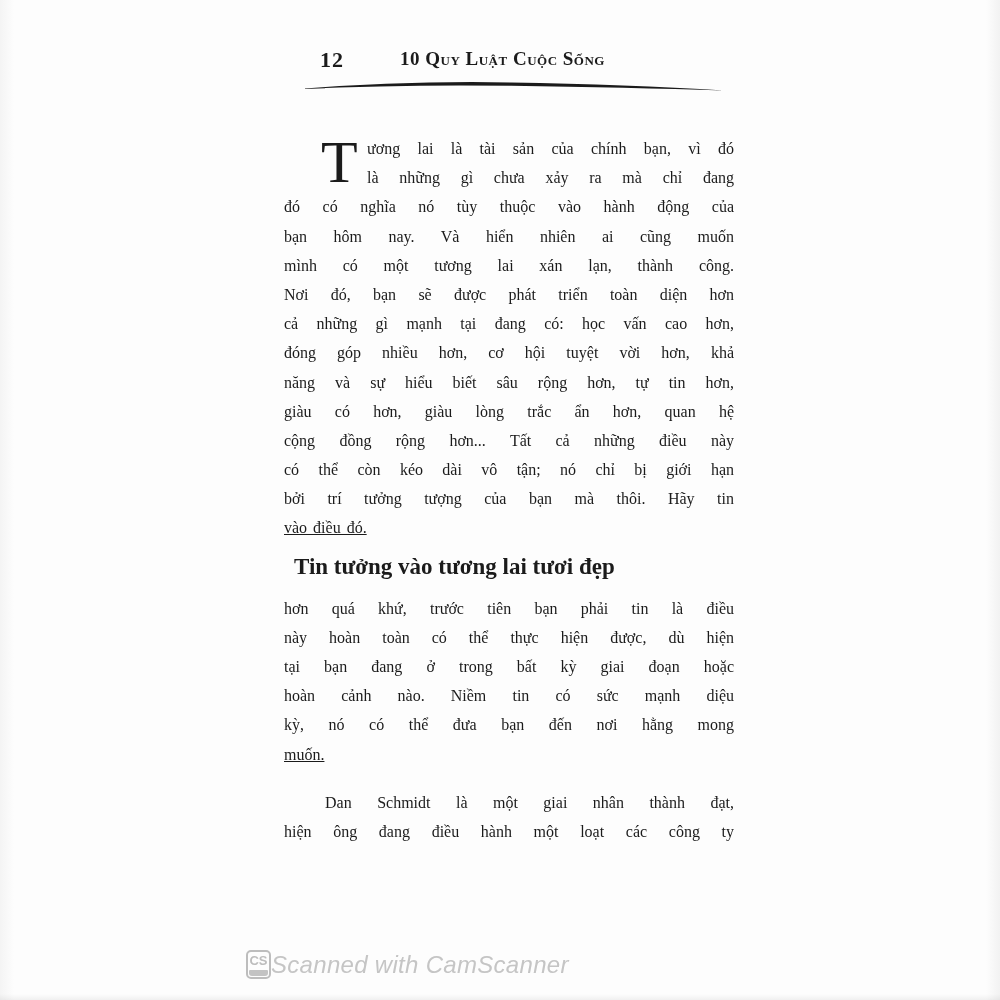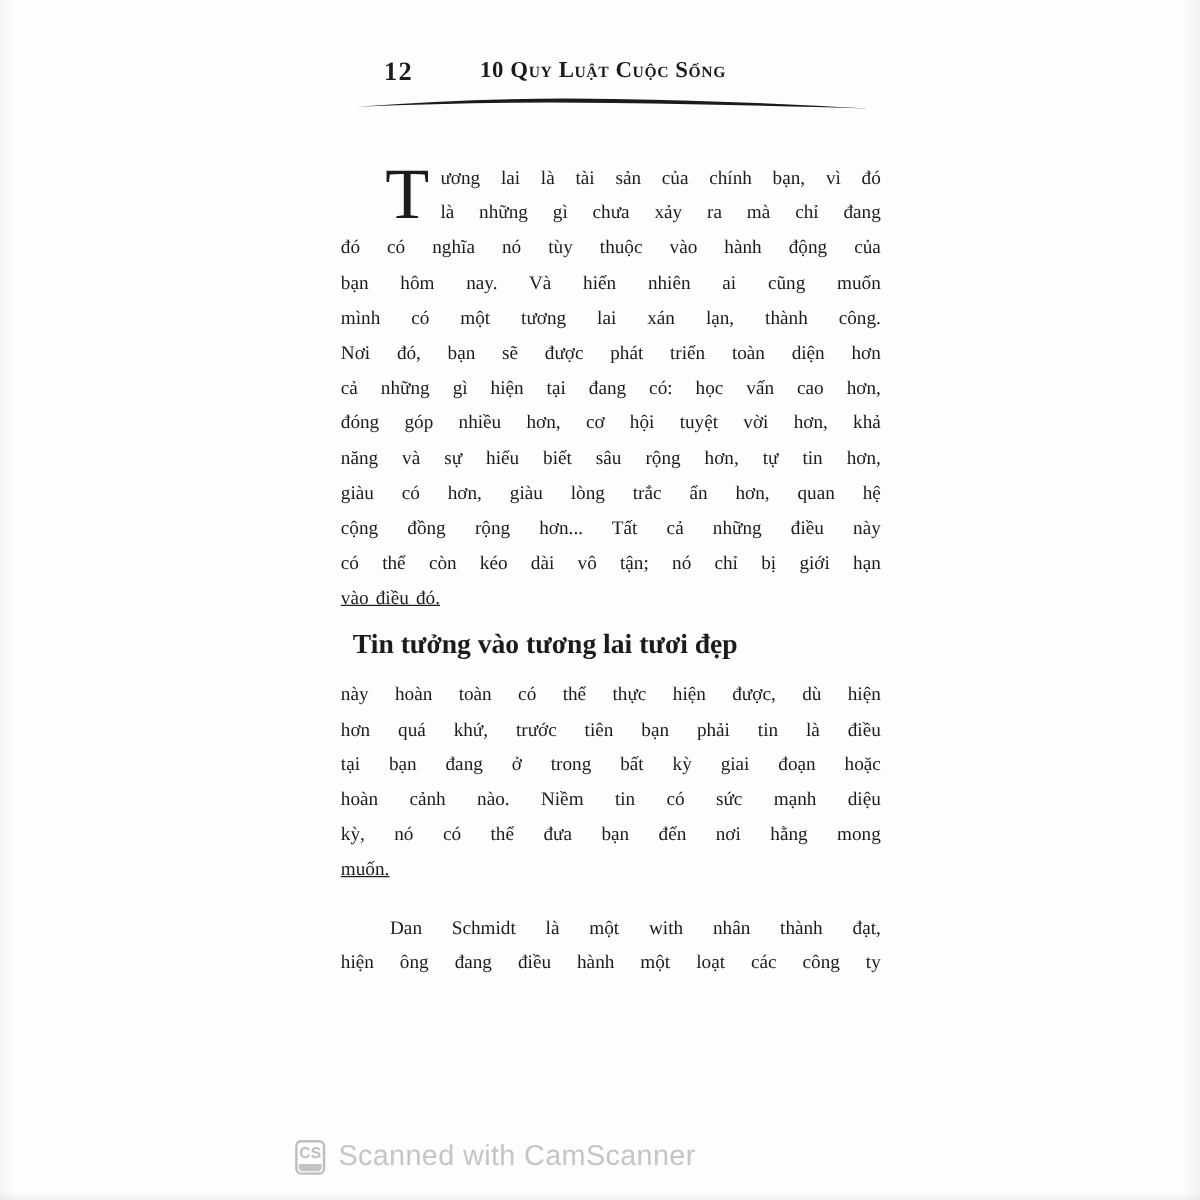--- a/index.html
+++ b/index.html
@@ -101,22 +101,21 @@
   .para.spaced {
     margin-top: 19px;
   }
 
   
   .watermark {
     position: absolute;
     left: 246px;
     top: 950px;
     display: flex;
-    align-items: flex-start;
-    gap: 11px;
+    align-items: flex-end;
   }
   .cs-logo {
     width: 25px;
     height: 29px;
     border: 2px solid #bdbdbd;
     border-radius: 5px;
     box-sizing: border-box;
     position: relative;
     background: #fdfdfd;
   }
@@ -140,20 +139,21 @@
     height: 6px;
     background: #c3c3c3;
     border-radius: 1px 1px 3px 3px;
   }
   .watermark-text {
     font-family: "Liberation Sans", sans-serif;
     font-size: 24px;
     color: #c5c5c5;
     letter-spacing: 0.3px;
     white-space: nowrap;
+    font-style: italic;
   }
 
   
   .bottom-shade {
     position: absolute;
     left: 0;
     bottom: 0;
     width: 100%;
     height: 6px;
     background: linear-gradient(180deg, rgba(0,0,0,0), rgba(0,0,0,0.05));
@@ -173,39 +173,40 @@
 
 <div class="text-column">
     <div class="para">
       <span class="dropcap">T</span>
       <div class="line dc-indent">ương lai là tài sản của chính bạn, vì đó</div>
       <div class="line dc-indent">là những gì chưa xảy ra mà chỉ đang</div>
       <div class="line">đó có nghĩa nó tùy thuộc vào hành động của</div>
       <div class="line">bạn hôm nay. Và hiển nhiên ai cũng muốn</div>
       <div class="line">mình có một tương lai xán lạn, thành công.</div>
       <div class="line">Nơi đó, bạn sẽ được phát triển toàn diện hơn</div>
-      <div class="line">cả những gì hiện tại đang có: học vấn cao hơn,</div>
+      <div class="line">cả những gì mạnh tại đang có: học vấn cao hơn,</div>
       <div class="line">đóng góp nhiều hơn, cơ hội tuyệt vời hơn, khả</div>
       <div class="line">năng và sự hiểu biết sâu rộng hơn, tự tin hơn,</div>
       <div class="line">giàu có hơn, giàu lòng trắc ẩn hơn, quan hệ</div>
       <div class="line">cộng đồng rộng hơn... Tất cả những điều này</div>
       <div class="line">có thể còn kéo dài vô tận; nó chỉ bị giới hạn</div>
+      <div class="line">bởi trí tưởng tượng của bạn mà thôi. Hãy tin</div>
       <div class="line last">vào điều đó.</div>
     </div>
     <h2 class="section-heading">Tin tưởng vào tương lai tươi đẹp</h2>
     <div class="para">
+      <div class="line">hơn quá khứ, trước tiên bạn phải tin là điều</div>
       <div class="line">này hoàn toàn có thể thực hiện được, dù hiện</div>
-      <div class="line">hơn quá khứ, trước tiên bạn phải tin là điều</div>
       <div class="line">tại bạn đang ở trong bất kỳ giai đoạn hoặc</div>
       <div class="line">hoàn cảnh nào. Niềm tin có sức mạnh diệu</div>
       <div class="line">kỳ, nó có thể đưa bạn đến nơi hằng mong</div>
       <div class="line last">muốn.</div>
     </div>
     <div class="para spaced">
-      <div class="line indent-first">Dan Schmidt là một with nhân thành đạt,</div>
+      <div class="line indent-first">Dan Schmidt là một giai nhân thành đạt,</div>
       <div class="line">hiện ông đang điều hành một loạt các công ty</div>
     </div>
   </div>
 
 <div class="watermark">
   <div class="cs-logo">
     <div class="cs-letters">CS</div>
     <div class="cs-band"></div>
   </div>
   <div class="watermark-text">Scanned with CamScanner</div>

